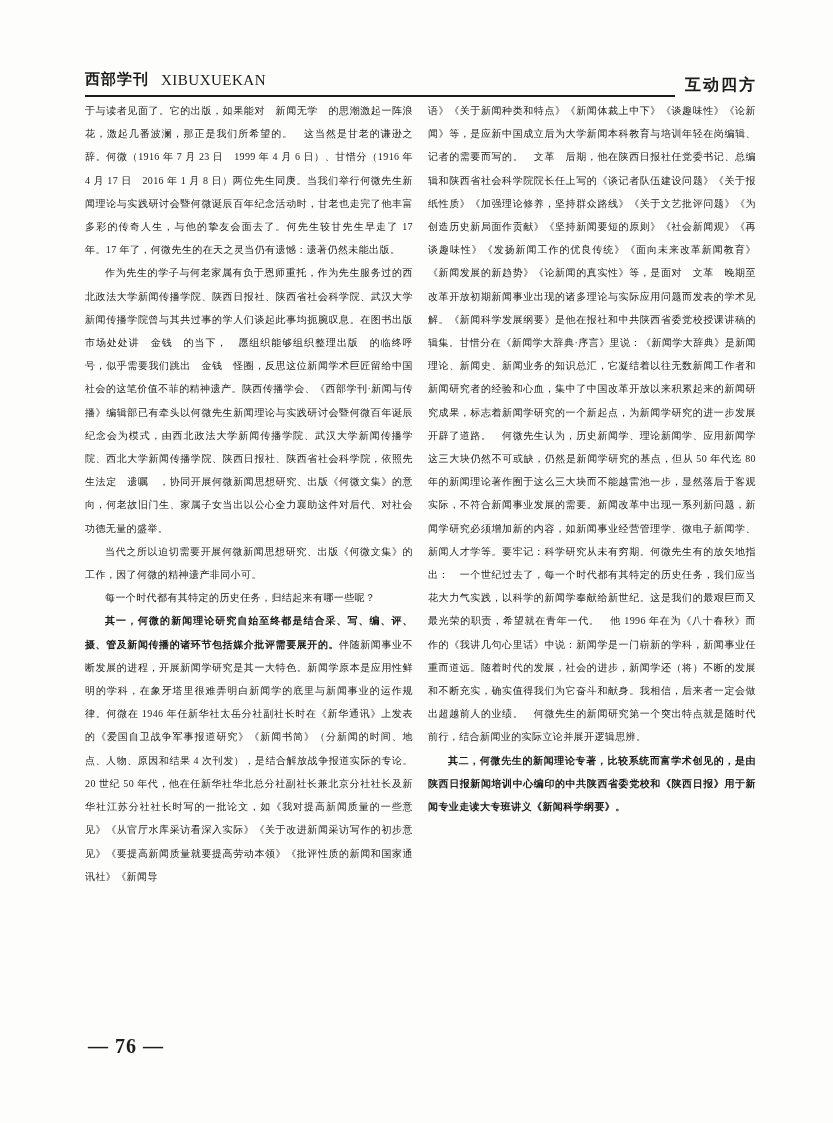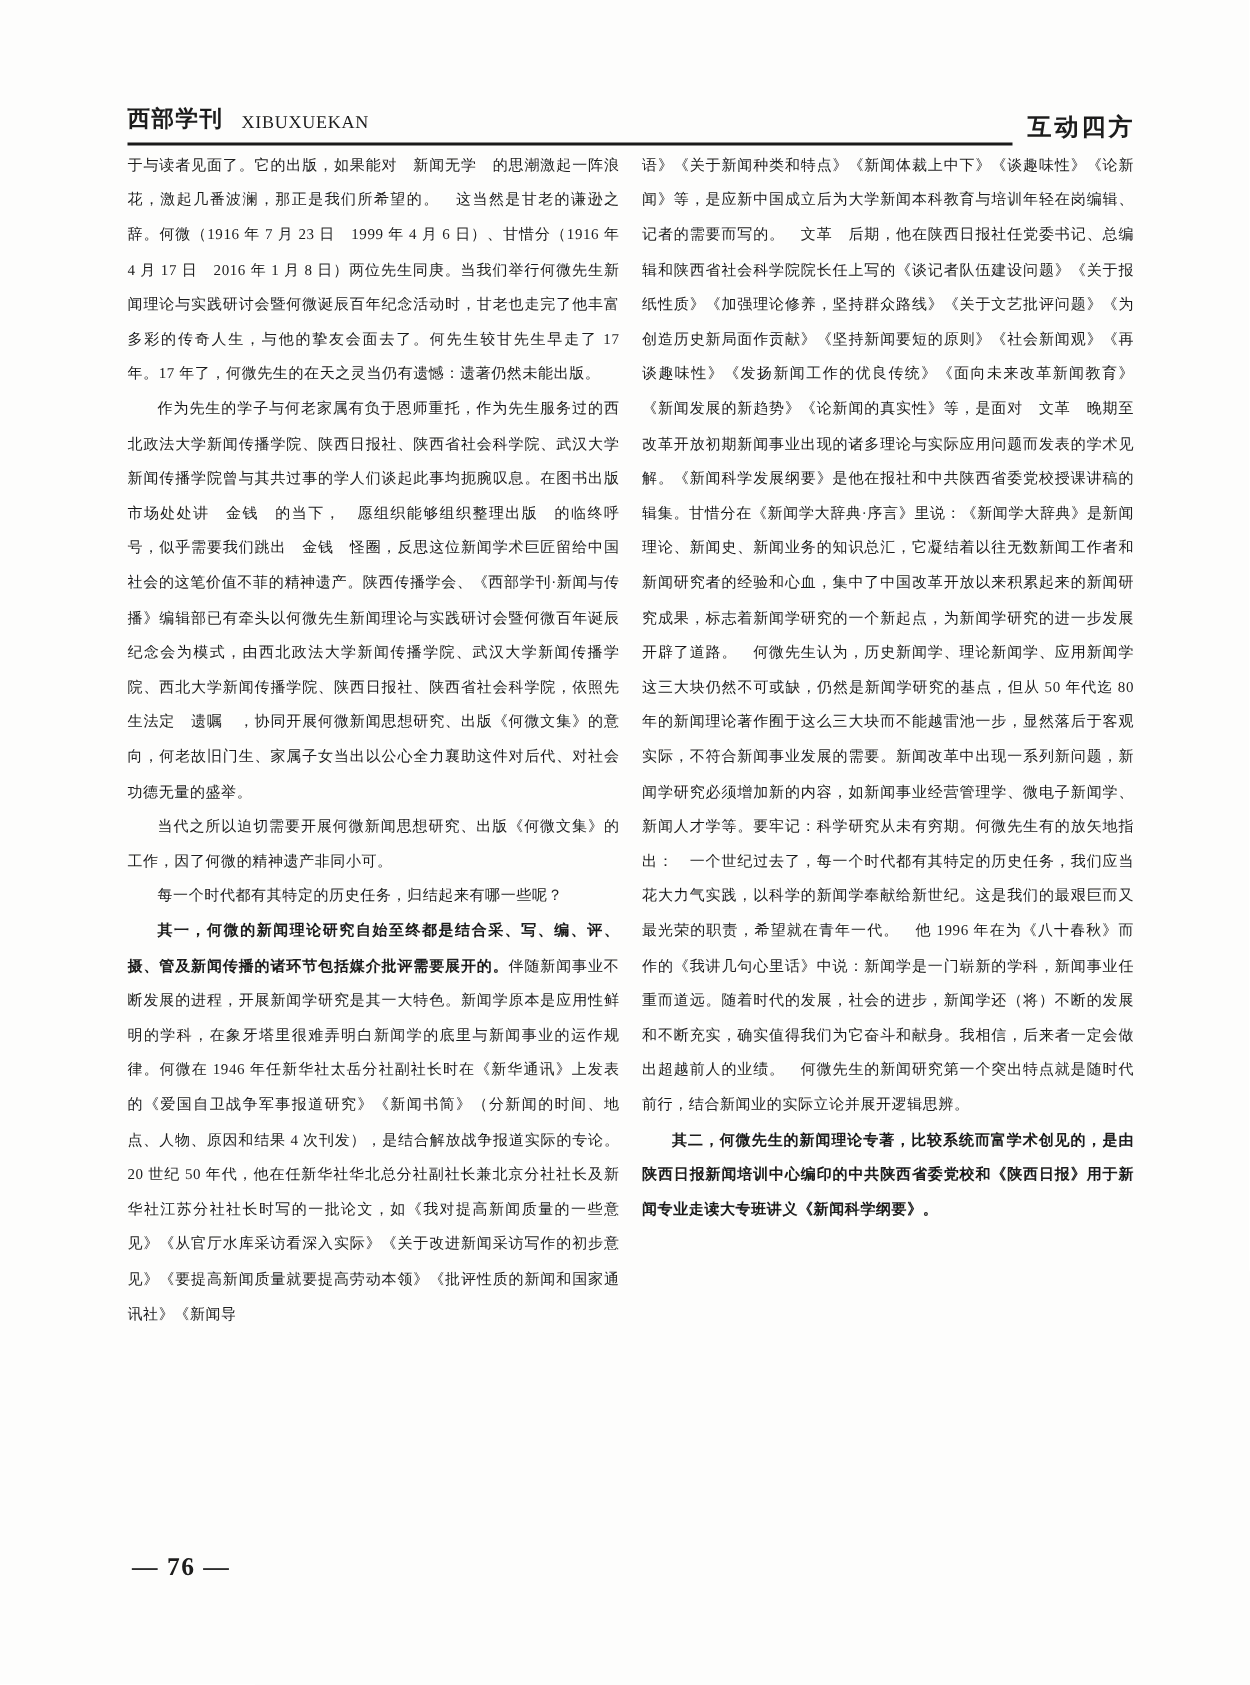--- a/index.html
+++ b/index.html
@@ -32,21 +32,21 @@
     border-bottom: 2px solid #1a1a1a;
     padding-bottom: 6px;
   }
   .journal-cn {
     font-family: "Liberation Sans", "DejaVu Sans", sans-serif;
     font-weight: bold;
     font-size: 15px;
     letter-spacing: 1px;
   }
   .journal-en {
-    font-size: 12px;
+    font-size: 15px;
     letter-spacing: 0.5px;
   }
   .section-label {
     font-family: "Liberation Sans", "DejaVu Sans", sans-serif;
     font-weight: bold;
     font-size: 16px;
     letter-spacing: 2px;
     padding-left: 10px;
     padding-bottom: 1px;
   }
@@ -72,21 +72,21 @@
   p.indent { text-indent: 2em; }
   .lead {
     font-family: "Liberation Sans", "DejaVu Sans", sans-serif;
     font-weight: bold;
   }
   .footer {
     position: absolute;
     left: 88px;
     top: 1035px;
     font-weight: bold;
-    font-size: 17px;
+    font-size: 20px;
     letter-spacing: 1px;
   }
 </style>
 </head>
 <body>
 
 <div class="page">
 
   <div class="header">
     <div class="header-left">

